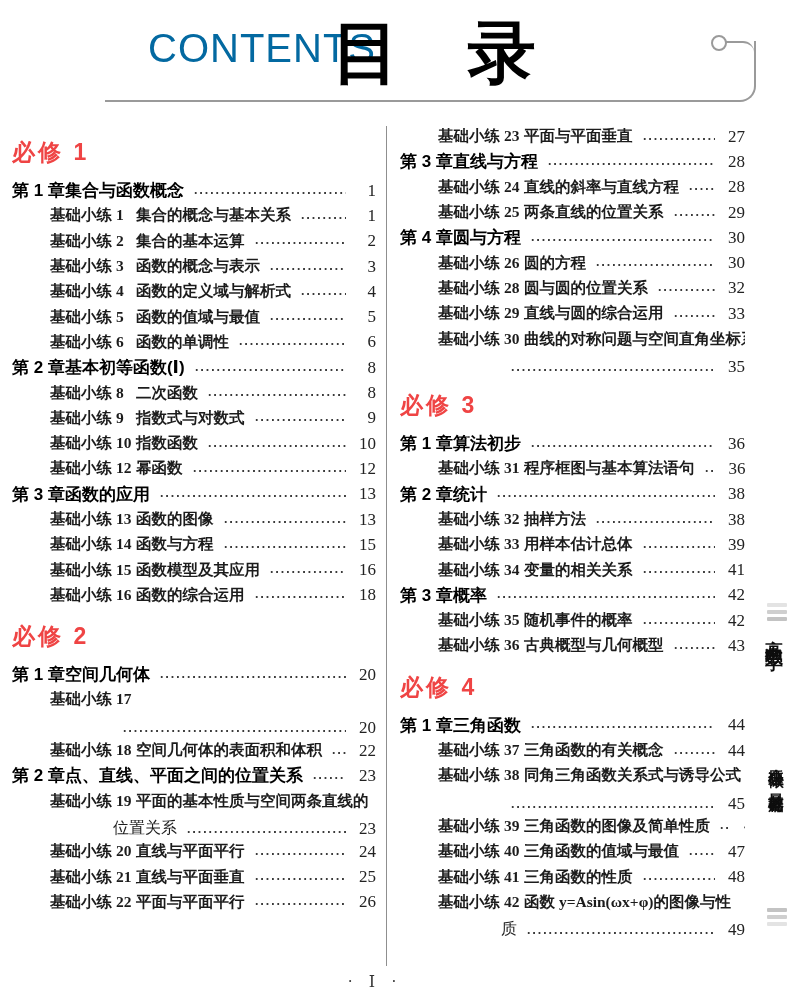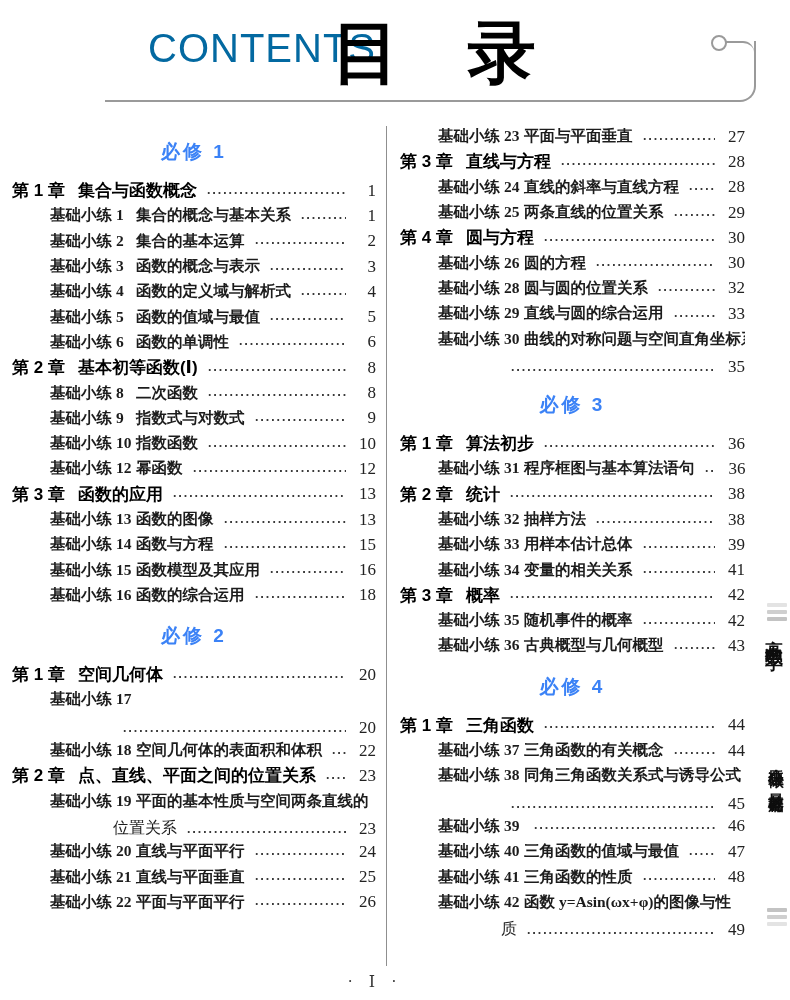--- a/index.html
+++ b/index.html
@@ -35,34 +35,34 @@
   
   .divider{
     position:absolute;left:386px;top:126px;width:0;height:840px;
     border-left:1.5px solid #8f8f8f;
   }
   
   .col{position:absolute;top:124px;height:846px;overflow:hidden;}
   .col-left{left:12px;width:364px;}
   .col-right{left:400px;width:345px;}
   .part{
-    text-align:center;margin:11px 0 9px;line-height:34px;
+    margin:11px 0 9px;line-height:34px;
     font-family:"Liberation Sans","DejaVu Sans",sans-serif;
-    font-size:19px;font-weight:bold;letter-spacing:3px;color:#3b82f6;
+    font-size:23px;font-weight:bold;letter-spacing:3px;color:#ef4444;
   }
   .row{display:flex;align-items:center;height:25.3px;white-space:nowrap;}
   .row.chapter{
     font-family:"Liberation Sans","DejaVu Sans",sans-serif;
     font-size:17px;font-weight:bold;color:#000;
   }
   .row.exercise{padding-left:38px;font-size:15.5px;font-weight:600;}
   .row.wrap{padding-left:101px;align-items:flex-end;}
   .lbl{flex:0 0 auto;}
   .row.exercise .lbl{width:86px;}
-  .row.chapter .lbl{margin-right:13px;}
+  .row.chapter .lbl{margin-right:0;}
   .ttl{flex:0 0 auto;}
   .leader{
     flex:1 1 auto;min-width:12px;height:14px;margin:4px 6px 0 9px;
     background-image:radial-gradient(circle,#3a3a3a 1.05px,rgba(0,0,0,0) 1.4px);
     background-size:5.4px 14px;background-position:0 center;background-repeat:repeat-x;
   }
   .pg{
     flex:0 0 auto;min-width:24px;text-align:right;
     font-family:"Liberation Serif","DejaVu Serif",serif;
     font-size:17px;font-weight:500;color:#222;
@@ -461,20 +461,21 @@
   </div>
 
   <div class="row wrap">
     <span class="ttl"></span>
     <span class="leader"></span>
     <span class="pg">45</span>
   </div>
 
   <div class="row exercise">
     <span class="lbl">基础小练 39</span>
+    <span class="ttl">三角函数的图像及简单性质</span>
     <span class="leader"></span>
     <span class="pg">46</span>
   </div>
 
   <div class="row exercise">
     <span class="lbl">基础小练 40</span>
     <span class="ttl">三角函数的值域与最值</span>
     <span class="leader"></span>
     <span class="pg">47</span>
   </div>

